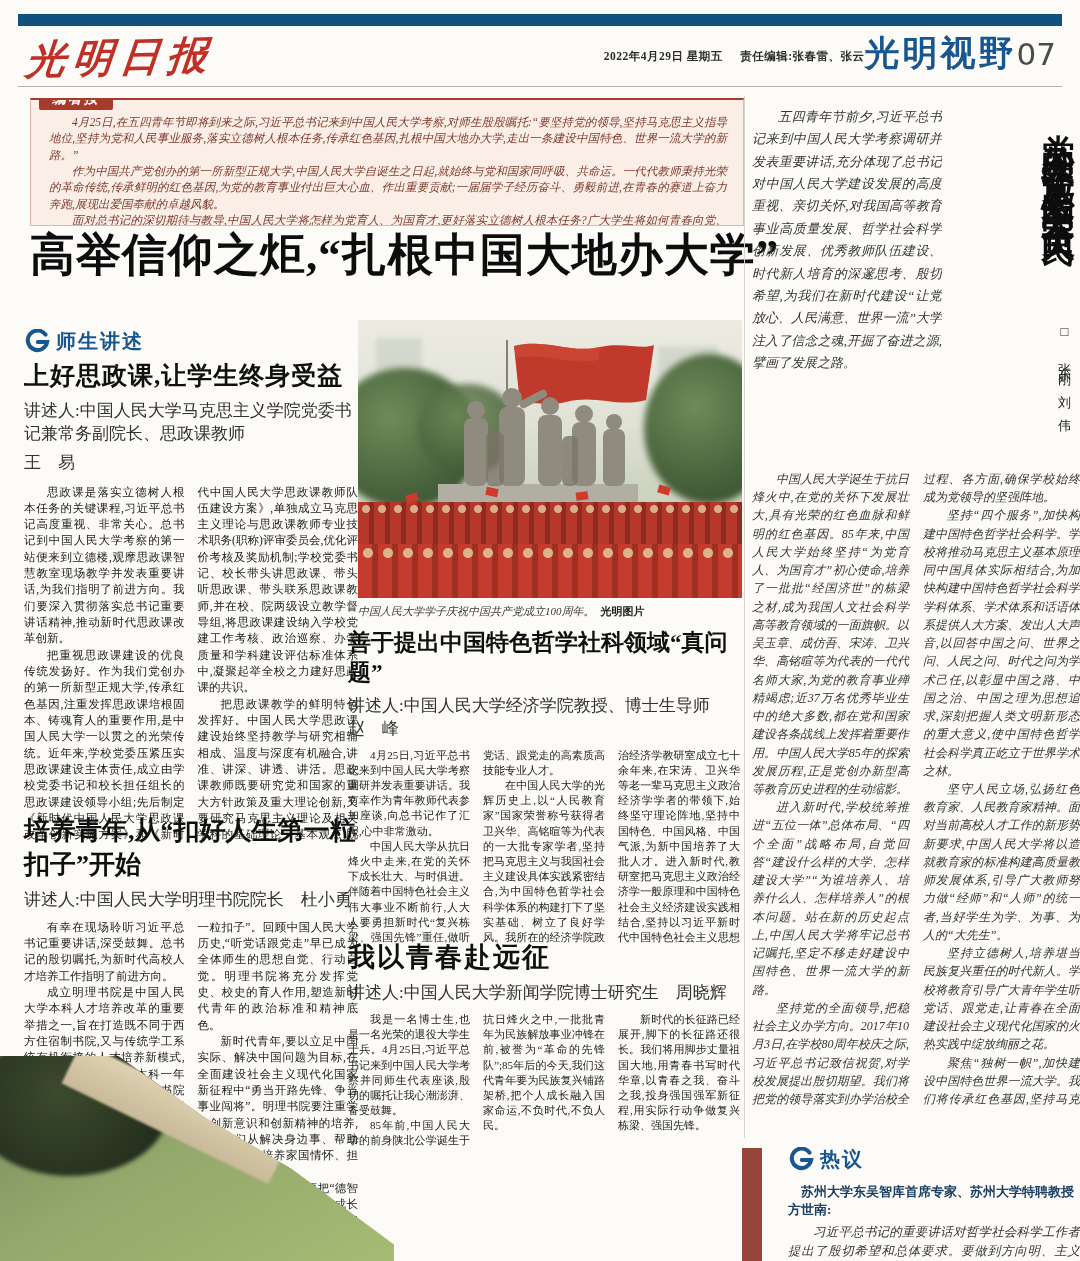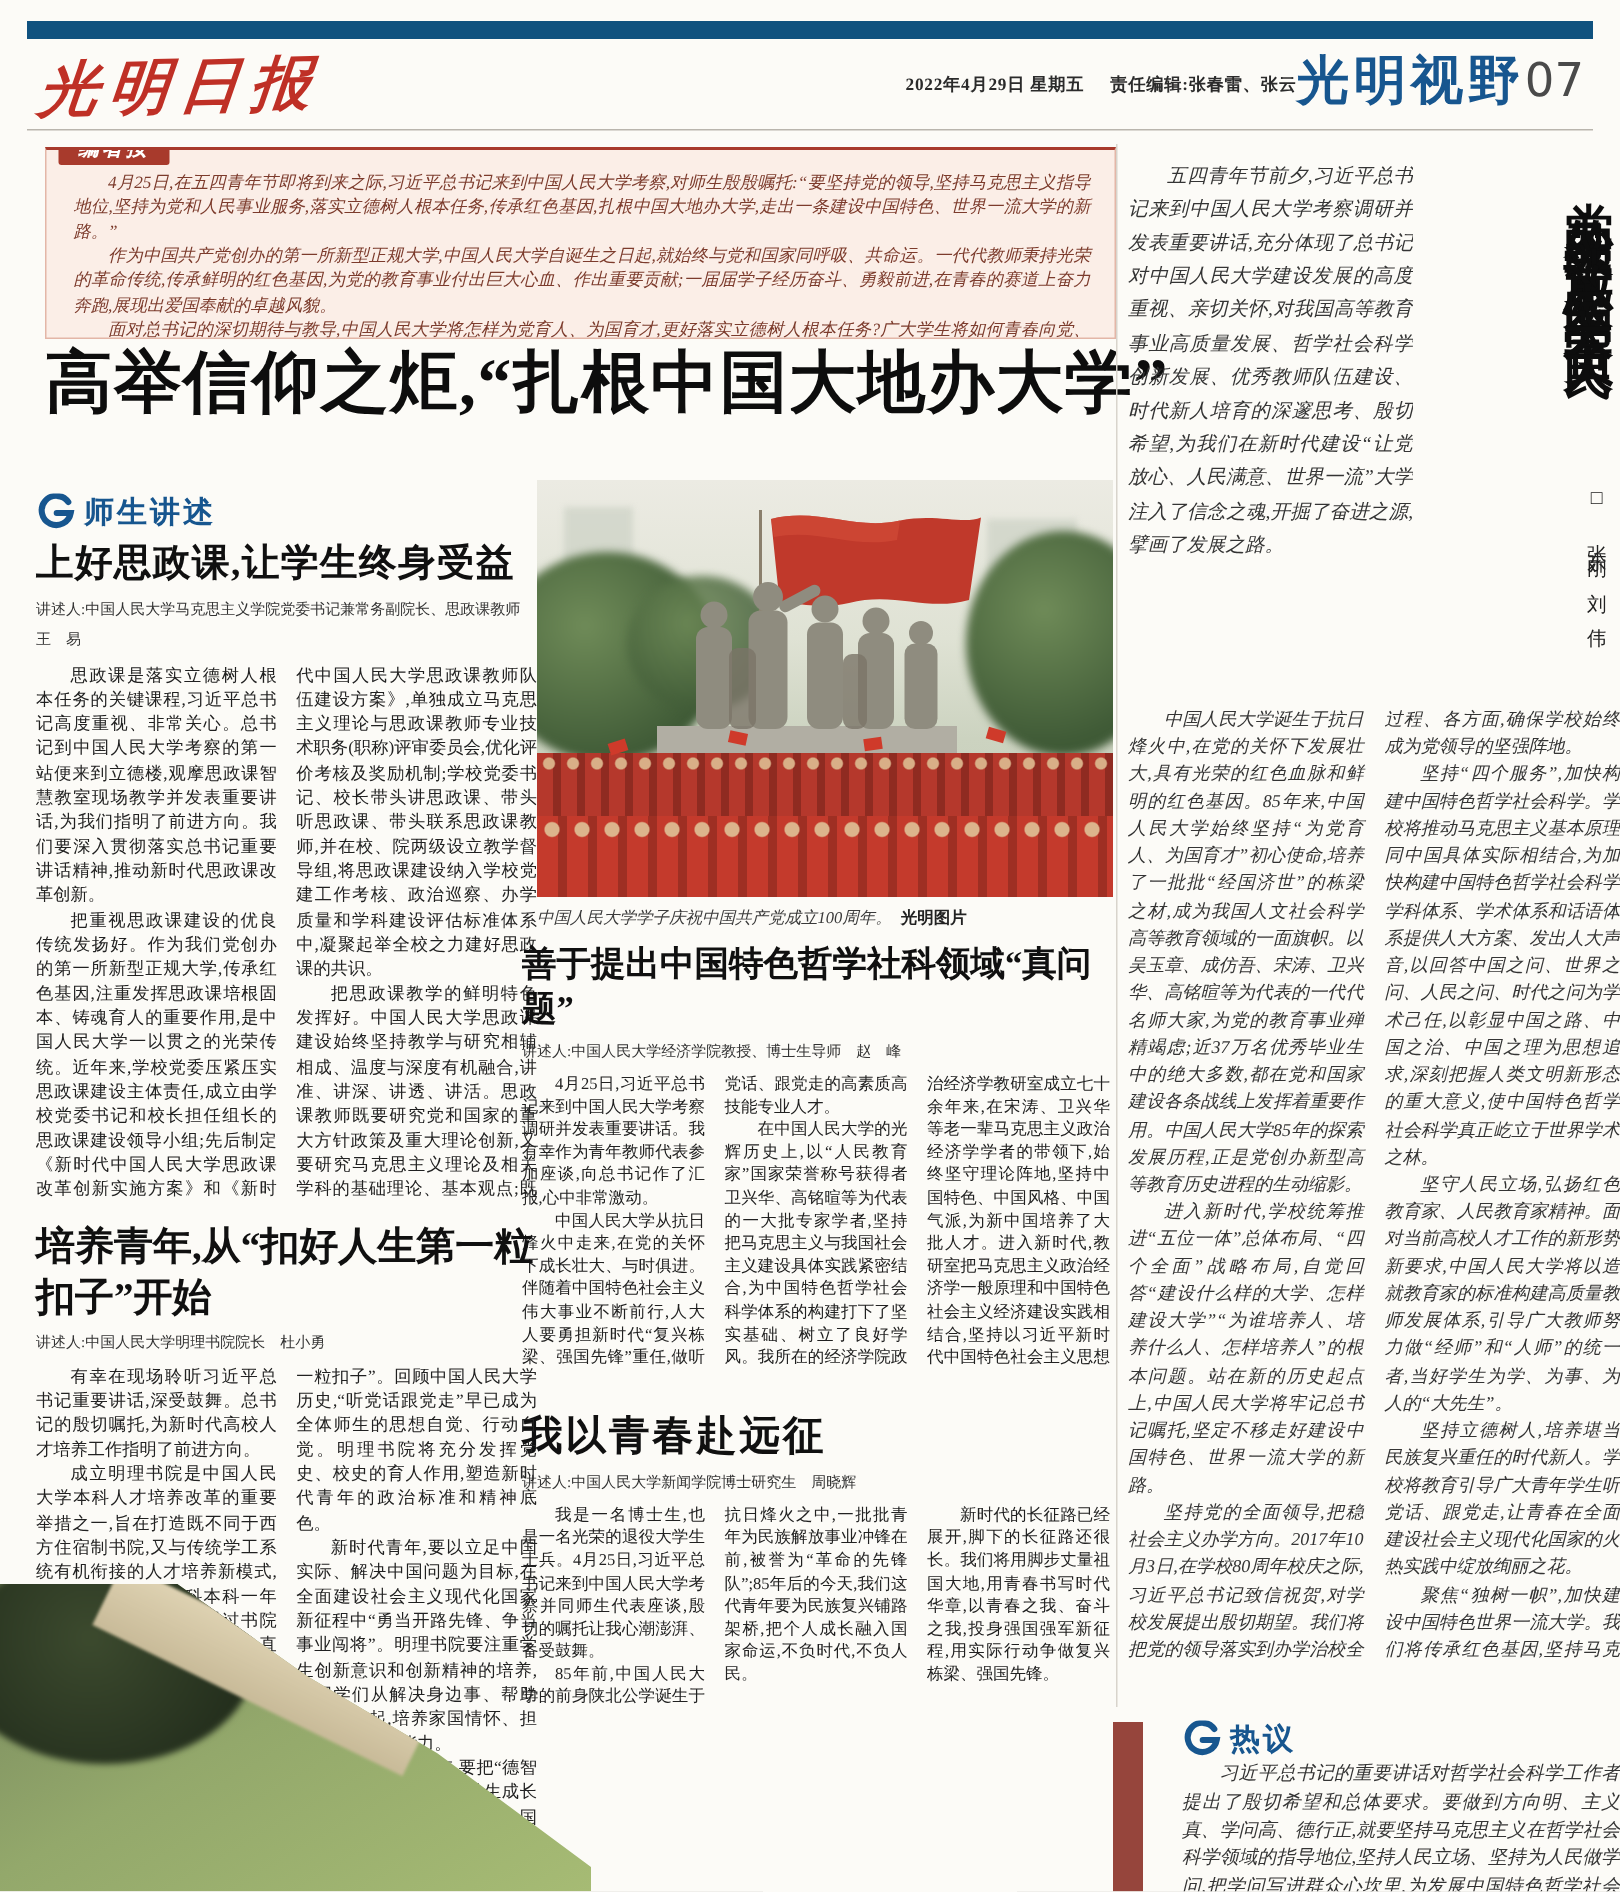--- a/index.html
+++ b/index.html
@@ -33,21 +33,21 @@
 
   
   .badge{display:flex;align-items:center;gap:6px}
   .badge .g-icon{width:26px;height:26px;flex:0 0 auto}
   .badge .badge-label{font-size:20px;font-weight:900;color:#17568f;letter-spacing:2px;
         font-family:"Liberation Sans",sans-serif}
   .badge-shisheng{position:absolute;left:24px;top:328px}
 
   
   .art-title{font-weight:900;color:#101010;line-height:1.3}
-  .byline{font-size:10px;color:#333;margin-top:6px}
+  .byline{font-size:17px;color:#333;margin-top:6px}
   .cols{column-gap:13px;overflow:hidden;text-align:justify}
   .cols p{font-size:11.5px;line-height:1.42;text-indent:2em;color:#212121}
 
   .a1{position:absolute;left:24px;top:360px;width:334px}
   .a1 .art-title{font-size:25px;letter-spacing:1px}
   .a1-body{margin-top:10px;height:372px;column-count:2}
 
   .a2{position:absolute;left:24px;top:814px;width:334px}
   .a2 .art-title{font-size:26px}
   .a2-body{margin-top:8px;height:340px;column-count:2}
@@ -264,17 +264,18 @@
 
   <section class="hot">
     <div class="hot-bar"></div>
     <div class="hot-content">
       <div class="badge">
         <svg class="g-icon" viewBox="0 0 32 32">
           <path d="M26.5 7 A 12 12 0 1 0 28.5 16 L 17 16" fill="none" stroke="#17568f" stroke-width="5" stroke-linecap="round"></path>
         </svg>
         <span class="badge-label">热议</span>
       </div>
+      <p class="hot-speaker">苏州大学东吴智库首席专家、苏州大学特聘教授方世南:</p>
       <p class="hot-body kai">习近平总书记的重要讲话对哲学社会科学工作者提出了殷切希望和总体要求。要做到方向明、主义真、学问高、德行正,就要坚持马克思主义在哲学社会科学领域的指导地位,坚持人民立场、坚持为人民做学问,把学问写进群众心坎里,为发展中国特色哲学社会科学贡献智慧和力量。</p>
     </div>
   </section>
 
 </div>
 
 </body></html>

